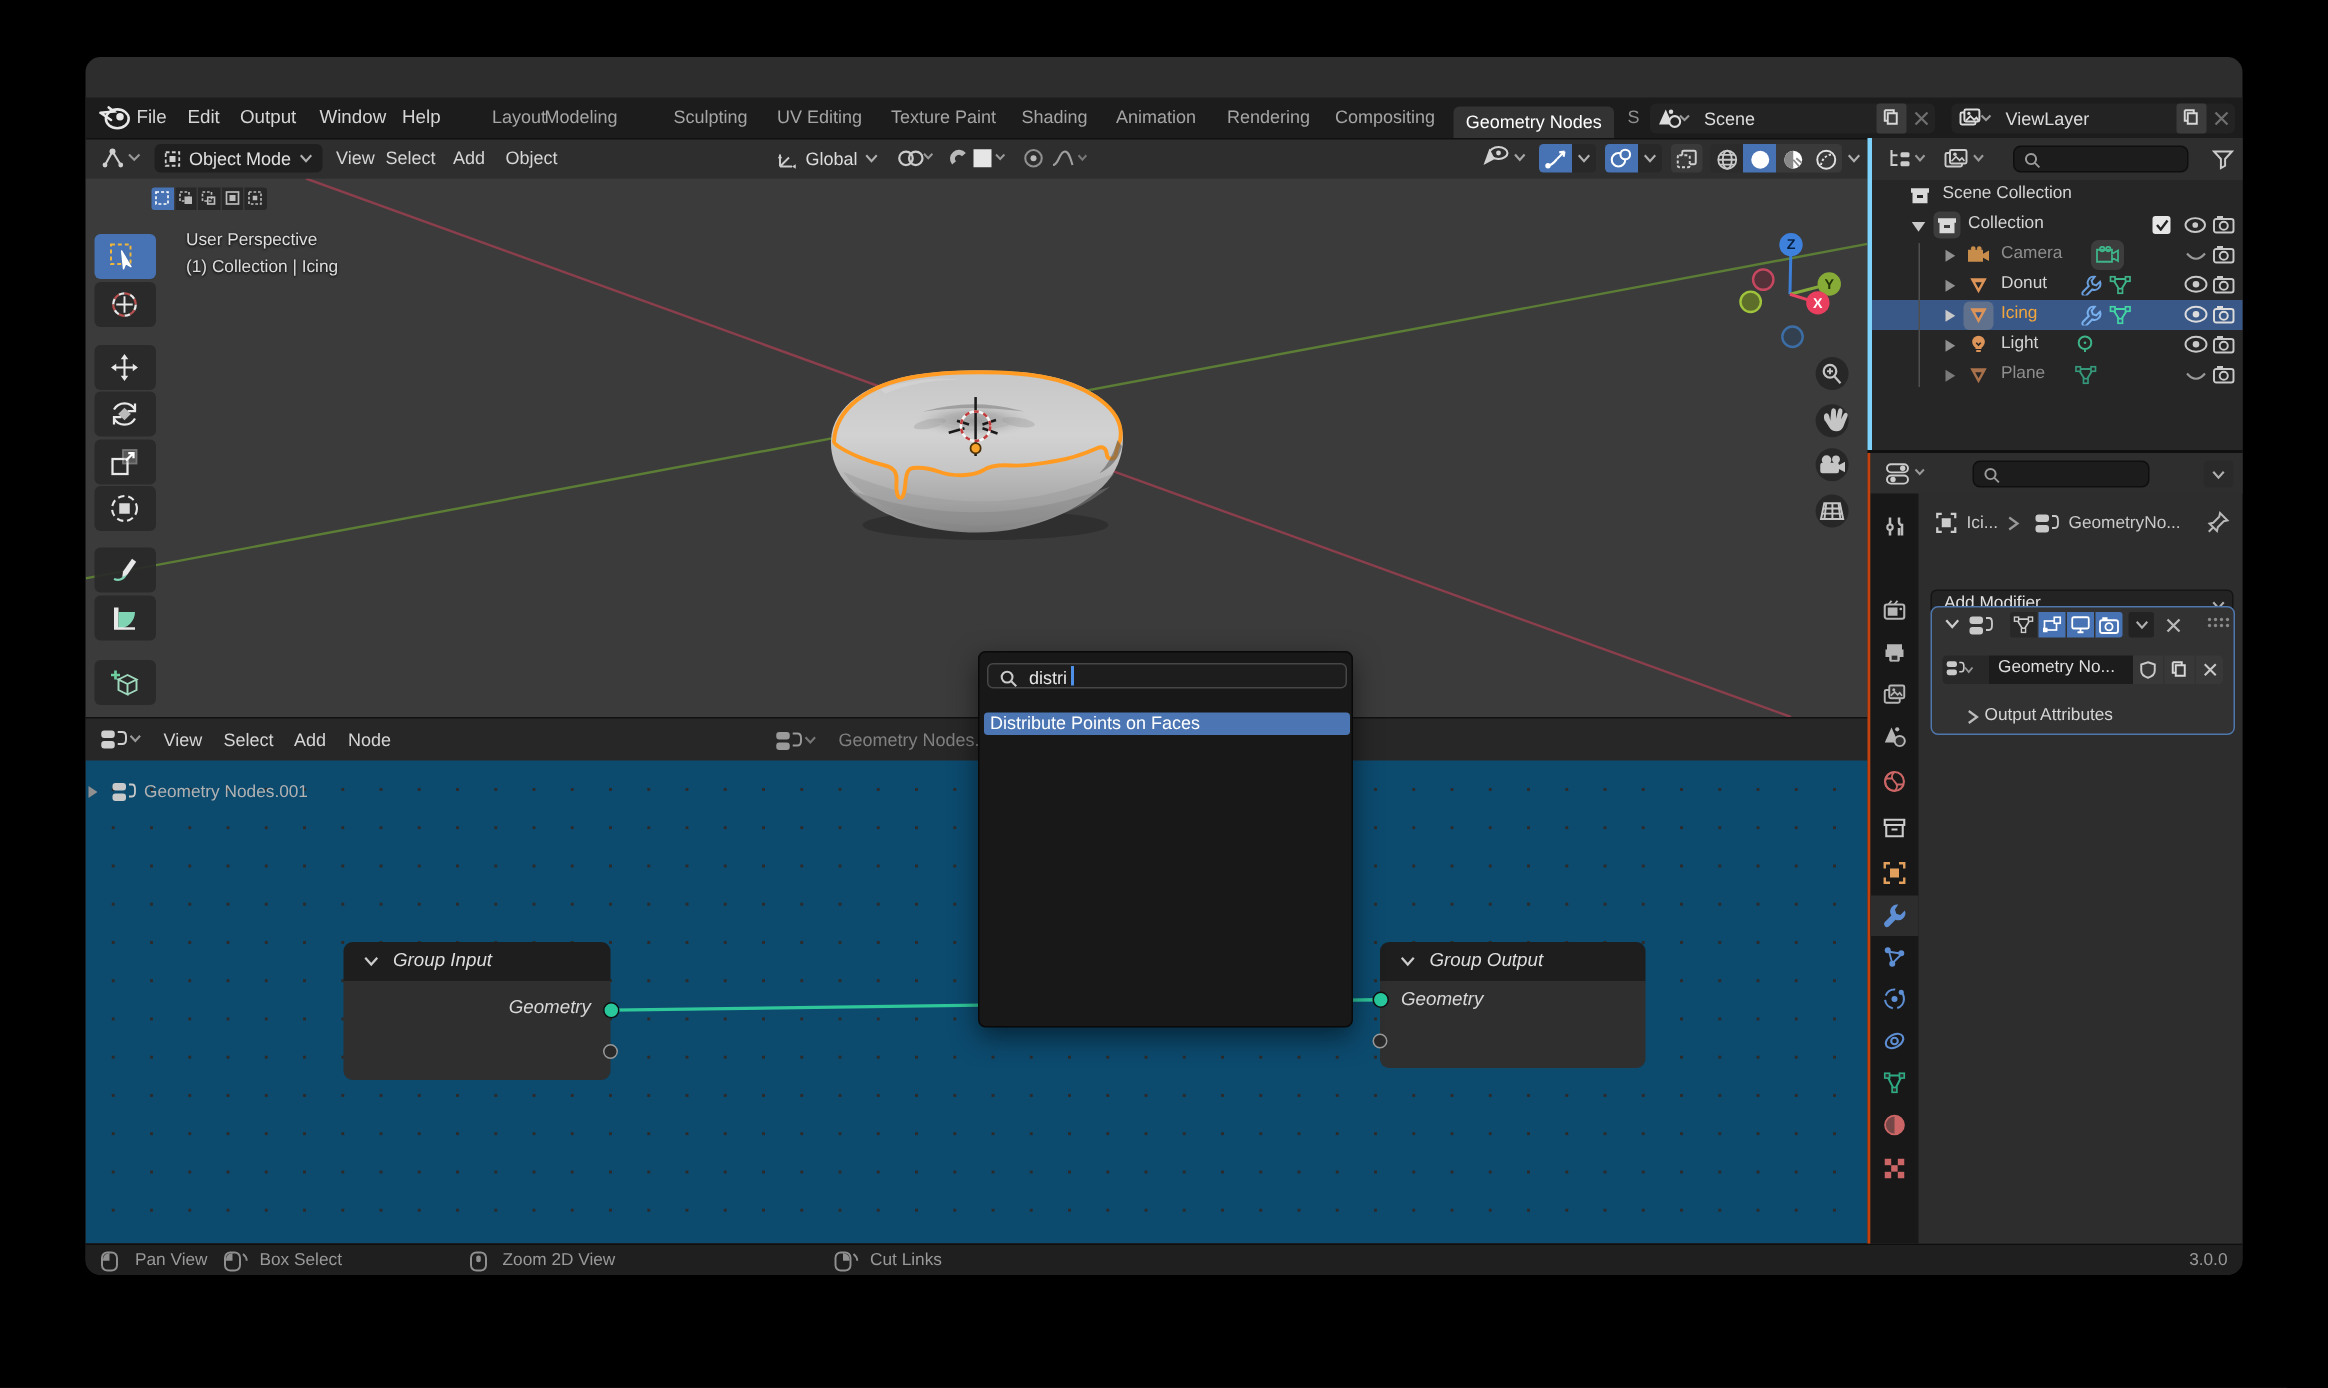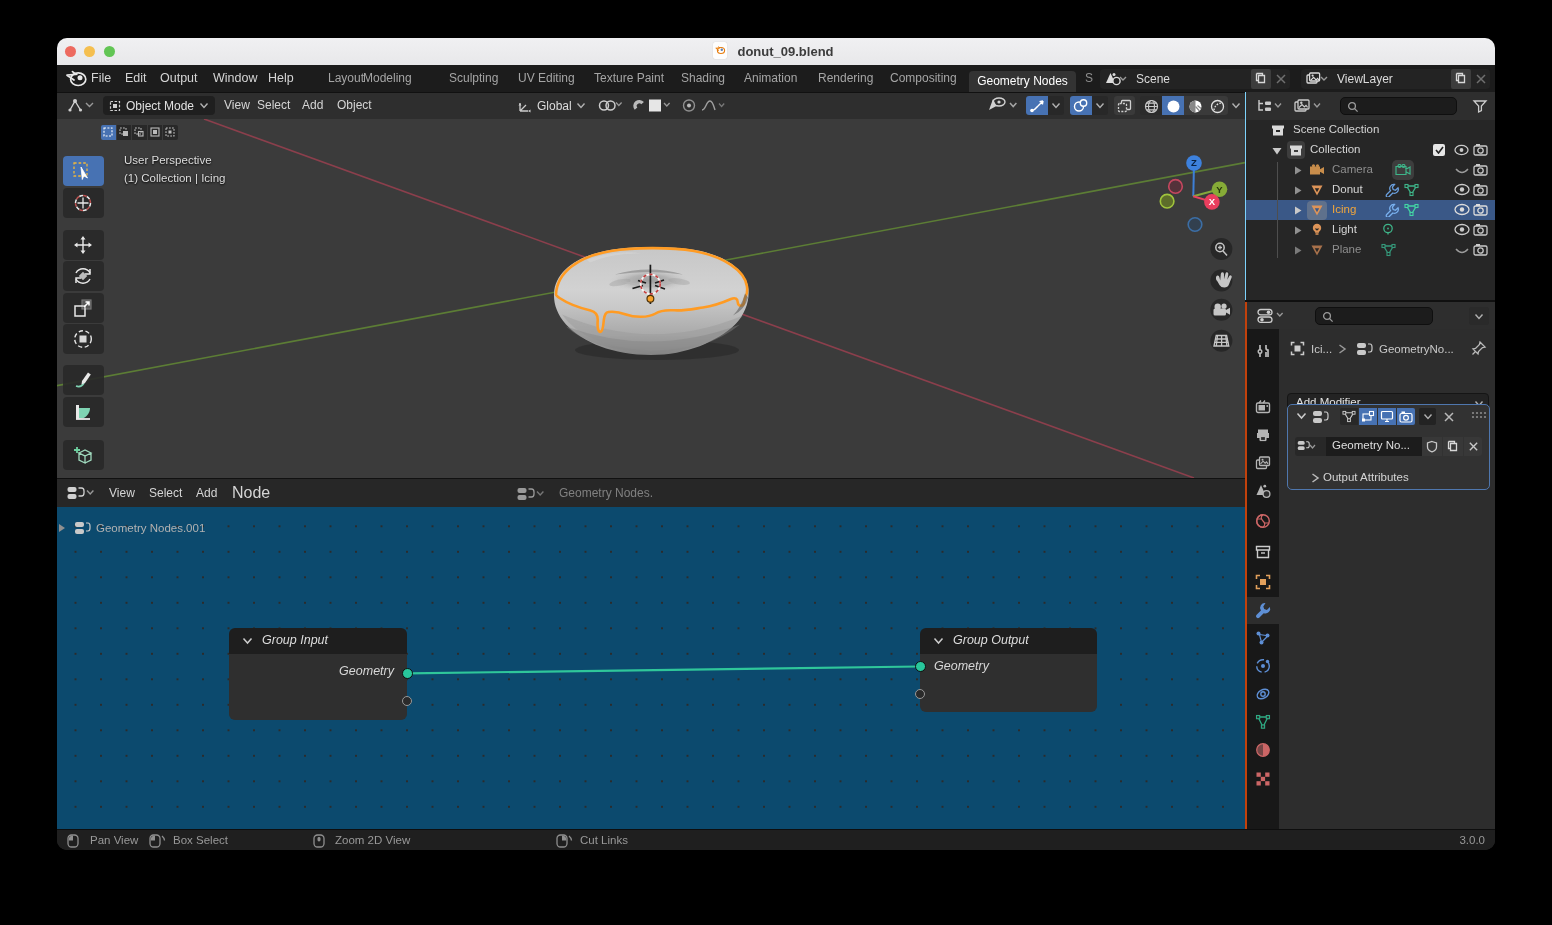--- a/index.html
+++ b/index.html
@@ -21,21 +21,21 @@
 #viewport { position:absolute; left:0; top:81px; width:1188px; height:359px; background:#3b3b3b; overflow:hidden; }
 
 #node-header { position:absolute; left:0; top:441px; width:1188px; height:28px; background:#272727; }
 #node-editor { position:absolute; left:0; top:469px; width:1188px; height:322px; background:#0c4a6e; overflow:hidden; }
 #node-editor .dots { position:absolute; left:0; top:0; width:1188px; height:322px; background-position:5.75px 6.55px;
   background-image:radial-gradient(circle, #2b2b2b 1.1px, transparent 1.3px);
   background-size:25.5px 25.5px; }
 
 #statusbar { position:absolute; left:0; top:791px; width:1438px; height:21px; background:#1f1f1f; border-top:1px solid #0e0e0e; font-size:11.5px; color:#999; }
 
-#outliner { position:absolute; left:1188px; top:54px; width:284px; height:208px; background:#262626; border-left:1px solid #7dd3fc; }
+#outliner { position:absolute; left:1188px; top:54px; width:284px; height:208px; background:#262626; border-left:3px solid #7dd3fc; }
 #outliner-header { position:absolute; left:0; top:0; width:250px; height:28px; background:#2e2e2e; }
 #props { position:absolute; left:1188px; top:264px; width:250px; height:527px; background:#2d2d2d; border-left:2px solid #c2410c; }
 #props-header { position:absolute; left:0; top:0; width:250px; height:27px; background:#2e2e2e; }
 #props-tabs { position:absolute; left:0; top:27px; width:32px; height:500px; background:#181818; }
 #props-content { position:absolute; left:0; top:0; width:250px; height:527px; }
 .hgap { position:absolute; left:0; width:1438px; background:#111; }
 .orow { position:absolute; left:0; width:250px; height:20px; }
 .orow .nm { position:absolute; top:3px; font-size:11.5px; color:#d4d4d4; }
 .node { position:absolute; border-radius:6px;font-style:italic; }
 .node .nhead { position:absolute; left:0; top:0; width:100%; height:26px; background:#1e1e1e; border-radius:6px 6px 0 0; color:#dedede; font-size:12.5px; }
@@ -44,33 +44,20 @@
 .sock.empty { background:#2a2a2a; border:1.5px solid #989898; width:10px; height:10px; }
 #toolbar .tbtn { position:absolute; left:6px; width:41px; height:30px; background:rgba(41,41,41,0.92); border-radius:4px; }
 #toolbar .tbtn svg { position:absolute; left:9px; top:4px; }
 #popup { position:absolute; left:595px; top:396px; z-index:50; width:250px; height:251px; background:#181818; border:1px solid #090909; border-radius:5px; box-shadow:0 6px 18px rgba(0,0,0,0.5); }
 #popup-search { position:absolute; left:5px; top:7px; width:240px; height:17px; background:#1d1d1d; border:1px solid #474747; border-radius:4px; }
 #popup-item { position:absolute; left:3px; top:40px; width:244px; height:15px; background:#4b76b3; border-radius:2.5px; font-size:12px; color:#fff; line-height:15px; padding-left:4px; }
 </style>
 </head>
 <body>
 <div id="win">
-  <div id="titlebar">
-    <div class="tl" style="left:8.2px; background:#ed6a5f;"></div>
-    <div class="tl" style="left:27px; background:#f5bf4f;"></div>
-    <div class="tl" style="left:47px; background:#62c554;"></div>
-    <div class="abs" style="left:656px; top:4px; width:14px; height:17px; background:#fdfdfd; border-radius:2px; box-shadow:0 0 1px #bbb;">
-      <svg class="abs" style="left:1.5px; top:3px;" width="11" height="11" viewBox="0 0 11 11">
-        <ellipse cx="6" cy="5.5" rx="3.6" ry="3" fill="none" stroke="#e87d0d" stroke-width="1.1"></ellipse>
-        <circle cx="6.8" cy="4.8" r="1.2" fill="#5a7fb5"></circle>
-        <path d="M0.8 3.2 L5 2.9 L3.4 1.6 M0.8 3.2 L4 5.6" stroke="#e87d0d" stroke-width="1" fill="none"></path>
-      </svg>
-    </div>
-    <div id="title" style="padding-left:19px;">donut_09.blend</div>
-  </div>
   <div id="topbar">
     <svg class="abs" style="left:9px; top:5px;" width="22" height="17" viewBox="0 0 22 17">
       <ellipse cx="12.2" cy="9.2" rx="7.6" ry="6.3" fill="none" stroke="#e8e8e8" stroke-width="1.7"></ellipse>
       <circle cx="14" cy="7.8" r="2.5" fill="#e8e8e8"></circle>
       <path d="M1 5.2 L10 4.4 L6.5 1.6 M1 5.2 L8 10" stroke="#e8e8e8" stroke-width="1.7" fill="none" stroke-linecap="round"></path>
     </svg>
     <div class="menu" style="left:34px;">File</div>
     <div class="menu" style="left:68px;">Edit</div>
     <div class="menu" style="left:103px;">Output</div>
     <div class="menu" style="left:156px;text-align:center;">Window</div>
@@ -418,21 +405,21 @@
   <div id="node-header">
     <svg class="abs" style="left:9px; top:6px;" width="30" height="16" viewBox="0 0 30 16">
       <rect x="1.5" y="2" width="9" height="5" rx="2" fill="#d0d0d0"></rect>
       <rect x="1.5" y="9" width="9" height="5" rx="2" fill="#d0d0d0"></rect>
       <path d="M12.5 3 h3 q2.5 0 2.5 3 v2 q0 3 -2.5 3 h-3" fill="none" stroke="#d0d0d0" stroke-width="1.3"></path>
       <path d="M21 5.5 l3.2 3.5 l3.2 -3.5" stroke="#999" stroke-width="1.4" fill="none"></path>
     </svg>
     <div class="menu" style="left:52px; font-size:12px; height:28px; line-height:28px;">View</div>
     <div class="menu" style="left:92px; font-size:12px; height:28px; line-height:28px;">Select</div>
     <div class="menu" style="left:139px; font-size:12px; height:28px; line-height:28px;">Add</div>
-    <div class="menu" style="left:175px; font-size:16px; height:28px; line-height:28px;">Node</div>
+    <div class="menu" style="left:175px; font-size:12px; height:28px; line-height:28px;">Node</div>
     <svg class="abs" style="left:459px; top:7px;" width="30" height="16" viewBox="0 0 30 16">
       <rect x="1.5" y="2" width="9" height="5" rx="2" fill="#9a9a9a"></rect>
       <rect x="1.5" y="9" width="9" height="5" rx="2" fill="#9a9a9a"></rect>
       <path d="M12.5 3 h3 q2.5 0 2.5 3 v2 q0 3 -2.5 3 h-3" fill="none" stroke="#9a9a9a" stroke-width="1.3"></path>
       <path d="M21 5.5 l3.2 3.5 l3.2 -3.5" stroke="#777" stroke-width="1.4" fill="none"></path>
     </svg>
     <div class="abs" style="left:502px; top:7px; font-size:12px; color:#808080;">Geometry Nodes.</div>
   </div>
   <div id="node-editor">
     <div class="dots"></div>
@@ -469,20 +456,31 @@
         </div>
       <div class="nbody"></div>
       <div class="abs" style="left:14px; top:31px; font-size:12.5px; color:#d8d8d8;">Geometry</div>
       <div class="sock" style="left:-5.5px; top:33px;"></div>
       <div class="sock empty" style="left:-5px; top:61.2px;"></div>
     </div>
   </div>
   <div class="hgap" style="top:53.5px; height:1px;"></div>
   <div class="hgap" style="top:440px; height:1px; width:1245px;"></div>
   <div class="abs" style="left:1188px; top:262px; width:250px; height:2px; background:#101010;"></div>
+  <div id="popup">
+    <div id="popup-search">
+      <svg class="abs" style="left:7px; top:3px;" width="13" height="13" viewBox="0 0 13 13">
+          <circle cx="5.4" cy="5.4" r="3.6" fill="none" stroke="#c9c9c9" stroke-width="1.4"></circle>
+          <line x1="8.2" y1="8.2" x2="11.5" y2="11.5" stroke="#c9c9c9" stroke-width="1.4"></line>
+        </svg>
+      <span style="position:absolute; left:27px; top:1.5px; font-size:12px; color:#e8e8e8;">distri</span>
+      <div class="abs" style="left:55px; top:1px; width:2px; height:13px; background:#4e90e8;"></div>
+    </div>
+    <div id="popup-item">Distribute Points on Faces</div>
+  </div>
   <div id="statusbar">
     <svg class="abs" style="left:10px; top:4px;" width="12" height="14" viewBox="0 0 12 14">
         <rect x="1" y="1" width="10" height="12" rx="3.5" fill="none" stroke="#8f8f8f" stroke-width="1.3"></rect>
         <path d="M6 1.5 a4 4 0 0 0 -4.3 4 l0 1 l4.3 0 Z" fill="#8f8f8f"></path>
       </svg>
     <div class="abs" style="left:33px; top:3.5px;">Pan View</div>
     <svg class="abs" style="left:92px; top:4px;" width="17" height="14" viewBox="0 0 17 14">
         <rect x="1" y="1" width="10" height="12" rx="3.5" fill="none" stroke="#8f8f8f" stroke-width="1.3"></rect>
         <path d="M6 1.5 a4 4 0 0 0 -4.3 4 l0 1 l4.3 0 Z" fill="#8f8f8f"></path>
         <path d="M13 2 q2.5 2 2.5 4.5" stroke="#8f8f8f" stroke-width="1.3" fill="none"></path>

